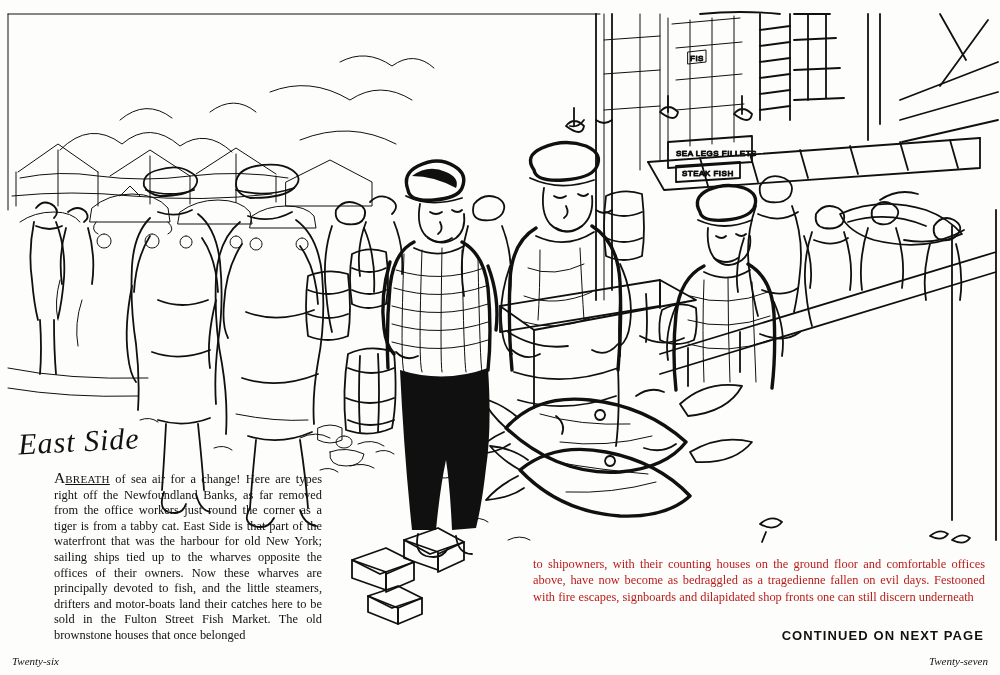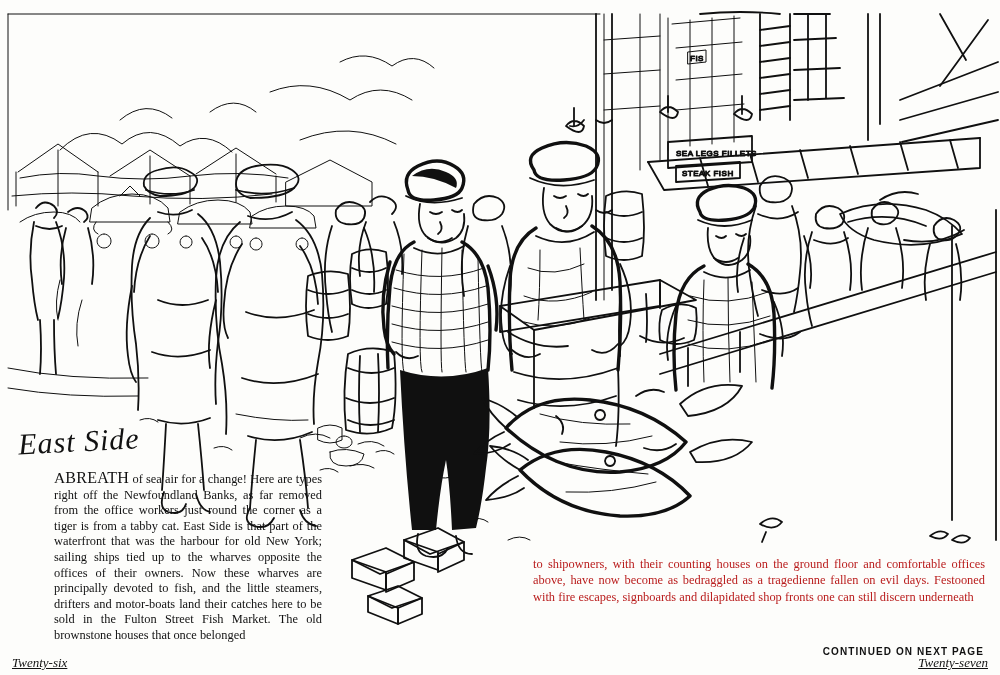--- a/index.html
+++ b/index.html
@@ -62,41 +62,40 @@
     font-size: 12.4px;
     line-height: 16.4px;
     text-align: justify;
     color: #b91c1c;
   }
   .dropcap {
     font-size: 15.5px;
     font-variant: normal;
   }
   .smallcaps {
-    font-size: 16px;
+    font-size: 11px;
     letter-spacing: 0.3px;
+    text-decoration: underline;
   }
   .continued {
     position: absolute;
     right: 16px;
     top: 628px;
     font-family: "Liberation Sans", sans-serif;
     font-weight: bold;
-    font-size: 10px;
+    font-size: 13px;
     letter-spacing: 1.1px;
     color: #111;
-    margin-top: 18px;
   }
   .folio {
     position: absolute;
     font-family: "Liberation Serif", serif;
     font-style: italic;
-    font-size: 13px;
+    font-size: 11px;
     color: #111;
-    text-decoration: underline;
   }
   .folio-left { left: 12px; top: 655px; }
   .folio-right { right: 12px; top: 655px; text-align: right; }
 
   .ink { fill: none; stroke: #101010; stroke-linecap: round; stroke-linejoin: round; }
   .ink-fill { fill: #101010; stroke: none; }
   .ink-thin { fill: none; stroke: #101010; stroke-width: 1; stroke-linecap: round; stroke-linejoin: round; }
   .ink-med  { fill: none; stroke: #101010; stroke-width: 1.8; stroke-linecap: round; stroke-linejoin: round; }
   .ink-bold { fill: none; stroke: #101010; stroke-width: 3.4; stroke-linecap: round; stroke-linejoin: round; }
   .sign-txt { font-family: "Liberation Sans", sans-serif; font-size: 8px; fill: #101010; letter-spacing: 0.5px; }

